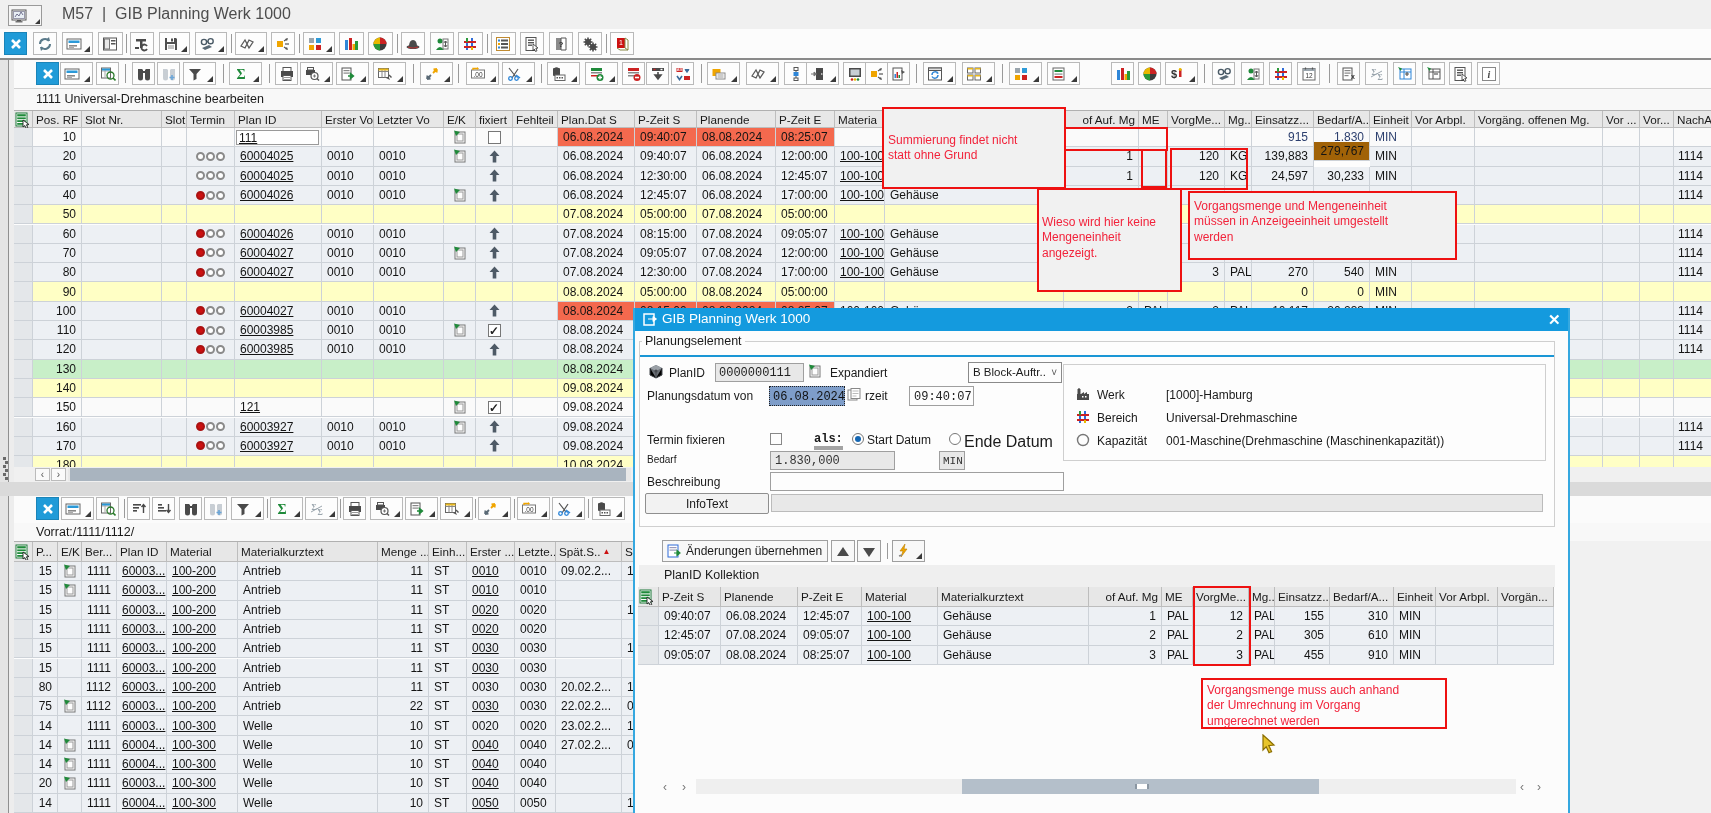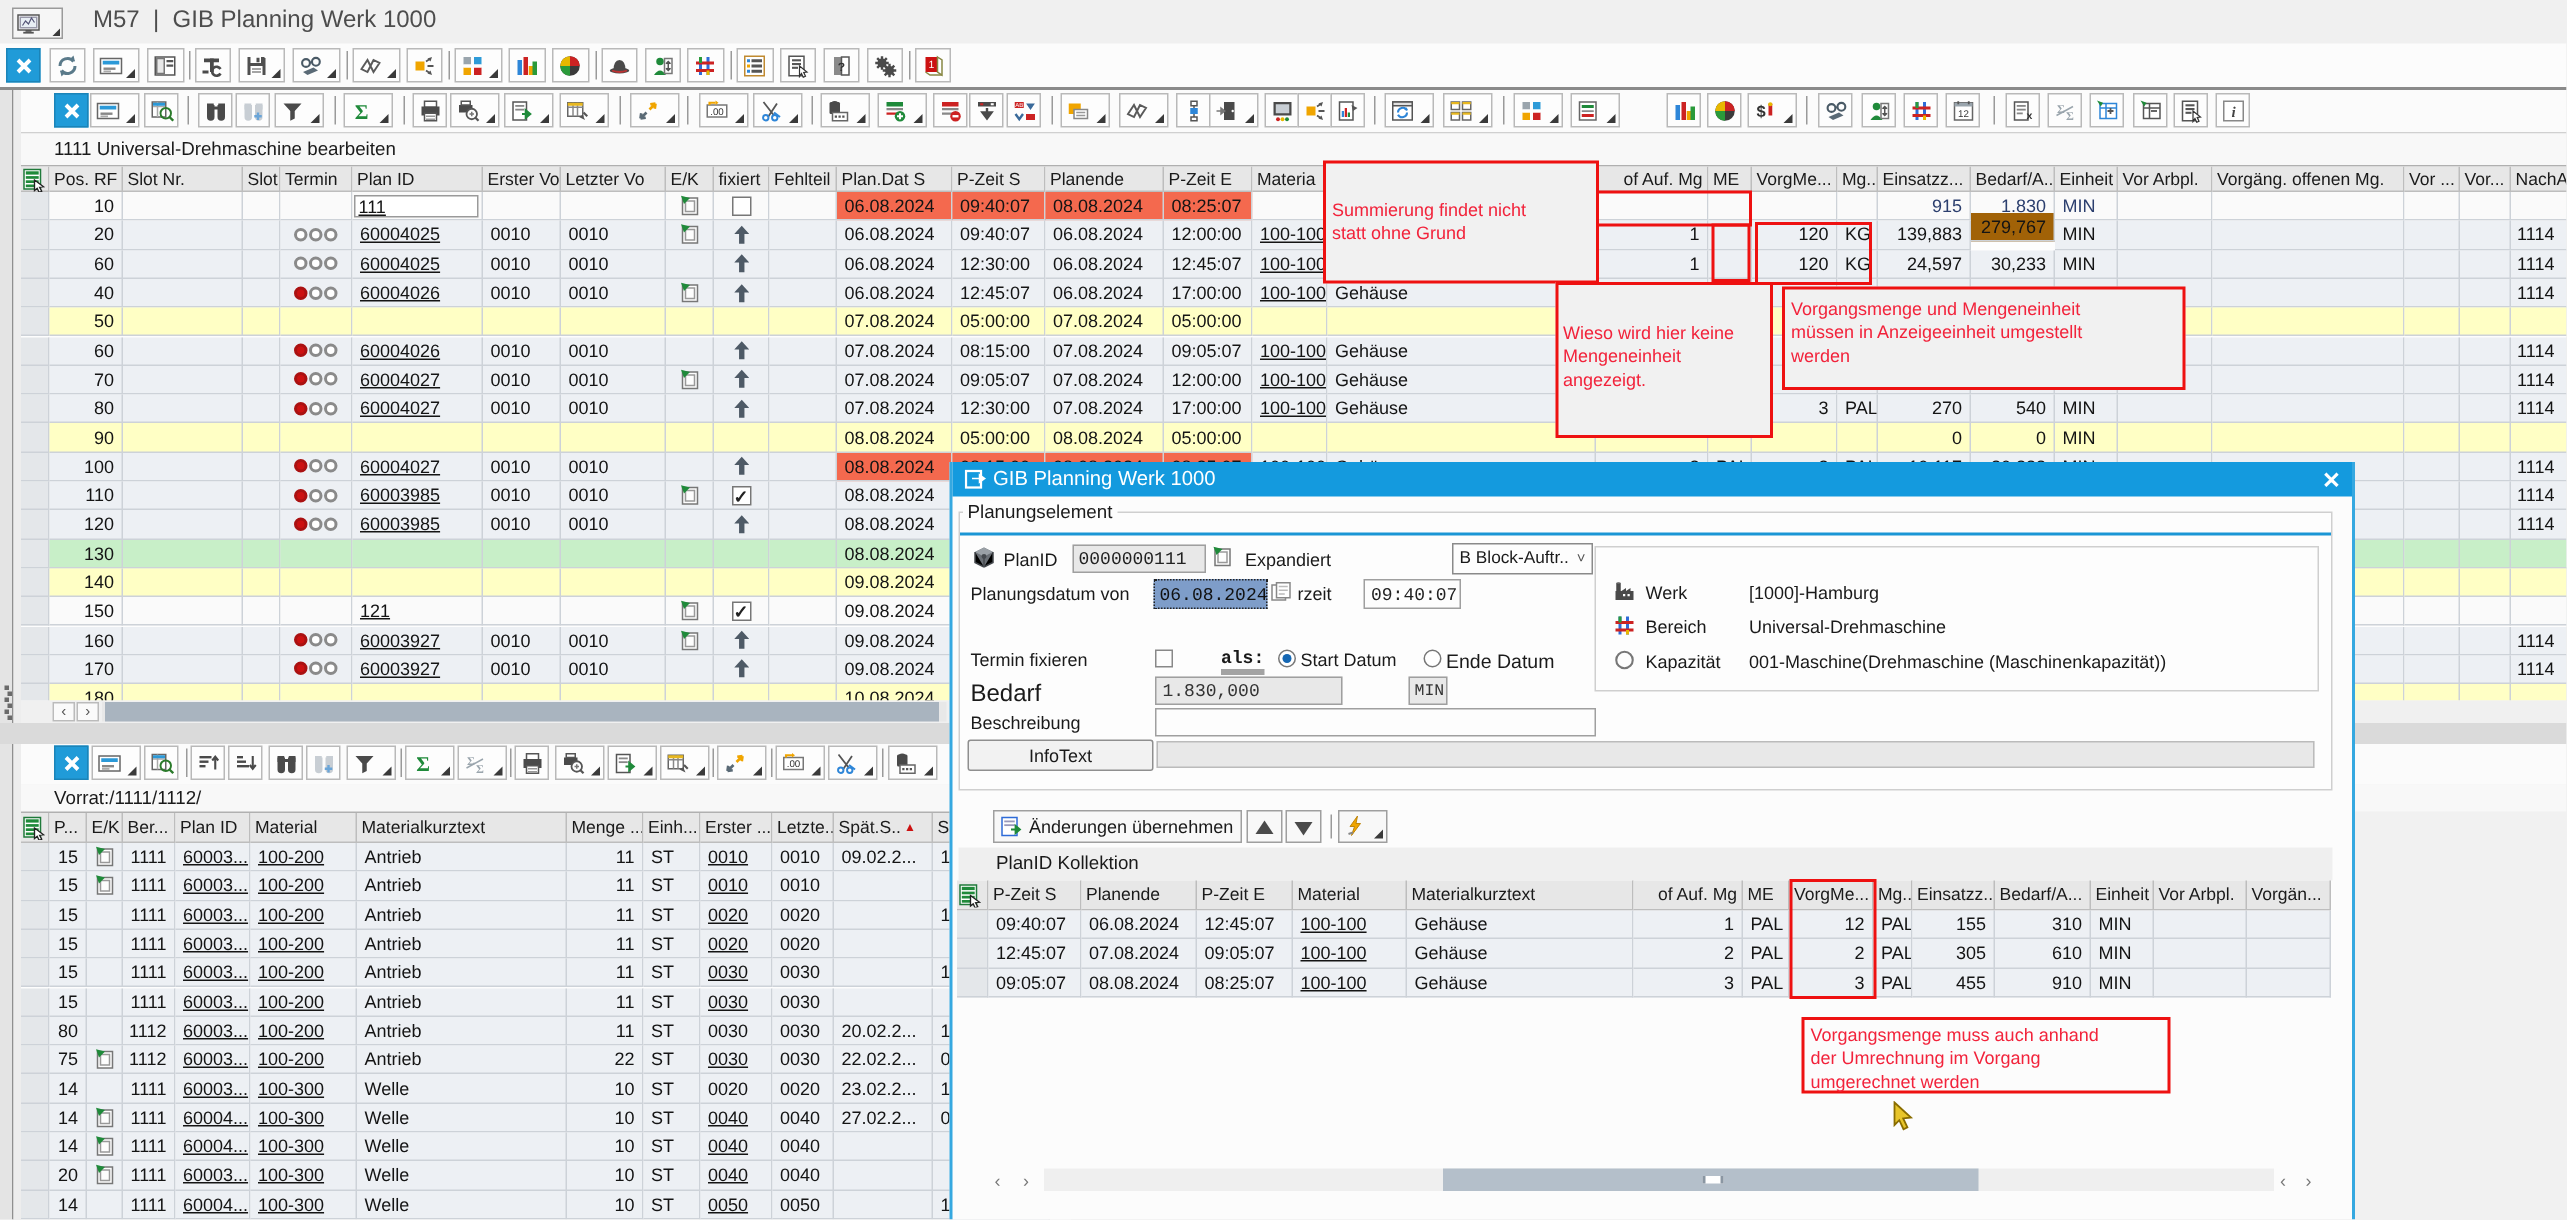--- a/index.html
+++ b/index.html
@@ -1862,22 +1862,22 @@
       </svg></div>
 <div class="abs" style="left:462px;top:126px;font-size:12px;color:#1a1a1a;">Kapazität</div>
 <div class="abs" style="left:531px;top:126px;font-size:12px;color:#1a1a1a;">001-Maschine(Drehmaschine (Maschinenkapazität))</div>
 <div class="abs" style="left:12px;top:125px;font-size:12px;color:#1a1a1a;">Termin fixieren</div>
 <div class="abs" style="left:135px;top:125px;width:12px;height:12px;border:1px solid #888;background:#fdfdfd;"></div>
 <div class="abs" style="left:179px;top:124px;font-family:'Liberation Mono',monospace;font-weight:bold;font-size:12px;color:#1a1a1a;border-bottom:4px solid #a3a3a3;">als:</div>
 <div class="abs" style="left:217px;top:125px;width:12px;height:12px;border-radius:50%;border:1px solid #777;background:#fff;"></div>
 <div class="abs" style="left:220px;top:128px;width:6px;height:6px;border-radius:50%;background:#1567b3;"></div>
 <div class="abs" style="left:232px;top:125px;font-size:12px;color:#1a1a1a;">Start Datum</div>
 <div class="abs" style="left:314px;top:125px;width:12px;height:12px;border-radius:50%;border:1px solid #777;background:#fff;"></div>
-<div class="abs" style="left:329px;top:125px;font-size:13px;color:#1a1a1a;">Ende Datum</div>
-<div class="abs" style="left:12px;top:146px;font-size:16px;color:#1a1a1a;">Bedarf</div>
+<div class="abs" style="left:329px;top:125px;font-size:16px;color:#1a1a1a;">Ende Datum</div>
+<div class="abs" style="left:12px;top:146px;font-size:10px;color:#1a1a1a;">Bedarf</div>
 <div class="abs" style="left:135px;top:143px;width:125px;height:19px;background:#e8e8e8;border:1px solid #9f9f9f;font-family:'Liberation Mono',monospace;font-size:12px;color:#333;padding:2px 0 0 4px;">1.830,000</div>
 <div class="abs" style="left:304px;top:143px;width:26px;height:19px;background:#e8e8e8;border:1px solid #9f9f9f;font-family:'Liberation Mono',monospace;font-size:11px;color:#333;padding:3px 0 0 3px;">MIN</div>
 <div class="abs" style="left:12px;top:167px;font-size:12px;color:#1a1a1a;">Beschreibung</div>
 <div class="abs" style="left:135px;top:164px;width:294px;height:19px;background:#fdfdfd;border:1px solid #9f9f9f;"></div>
 <div class="abs" style="left:10px;top:185px;width:124px;height:21px;background:#f2f2f2;border:1px solid #8f8f8f;border-radius:2px;font-size:12px;color:#1a1a1a;text-align:center;padding-top:3px;">InfoText</div>
 <div class="abs" style="left:136px;top:186px;width:772px;height:18px;background:#e8e8e8;border:1px solid #bbb;"></div>
 <div class="abs" style="left:27px;top:232px;width:166px;height:22px;background:#f8f8f8;border:1px solid #9f9f9f;display:flex;align-items:center;padding-left:3px;font-size:12px;color:#1a1a1a;">
       <svg width="16" height="16" viewBox="0 0 16 16">
         <rect x="2" y="2" width="10" height="12" fill="#fff" stroke="#2e6bd8"></rect>
         <rect x="3.5" y="4" width="7" height="1.2" fill="#99b"></rect>

